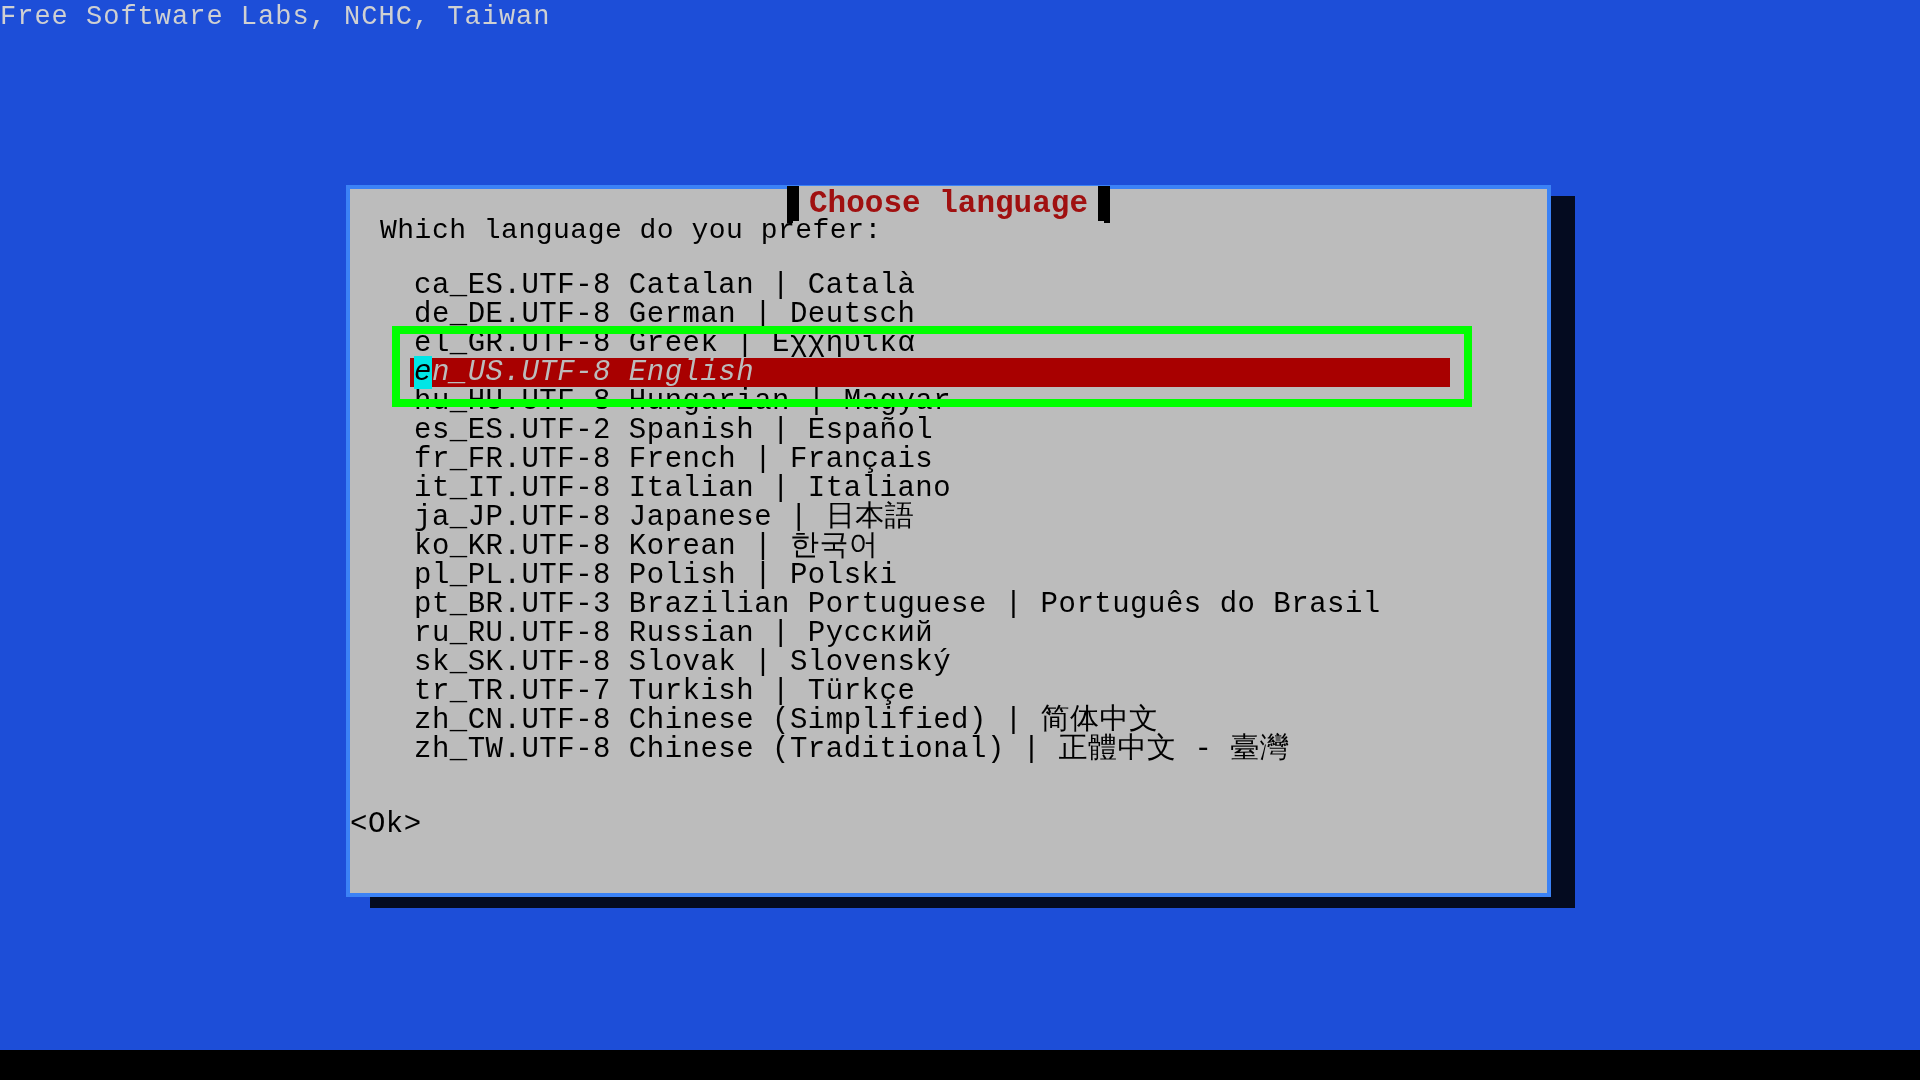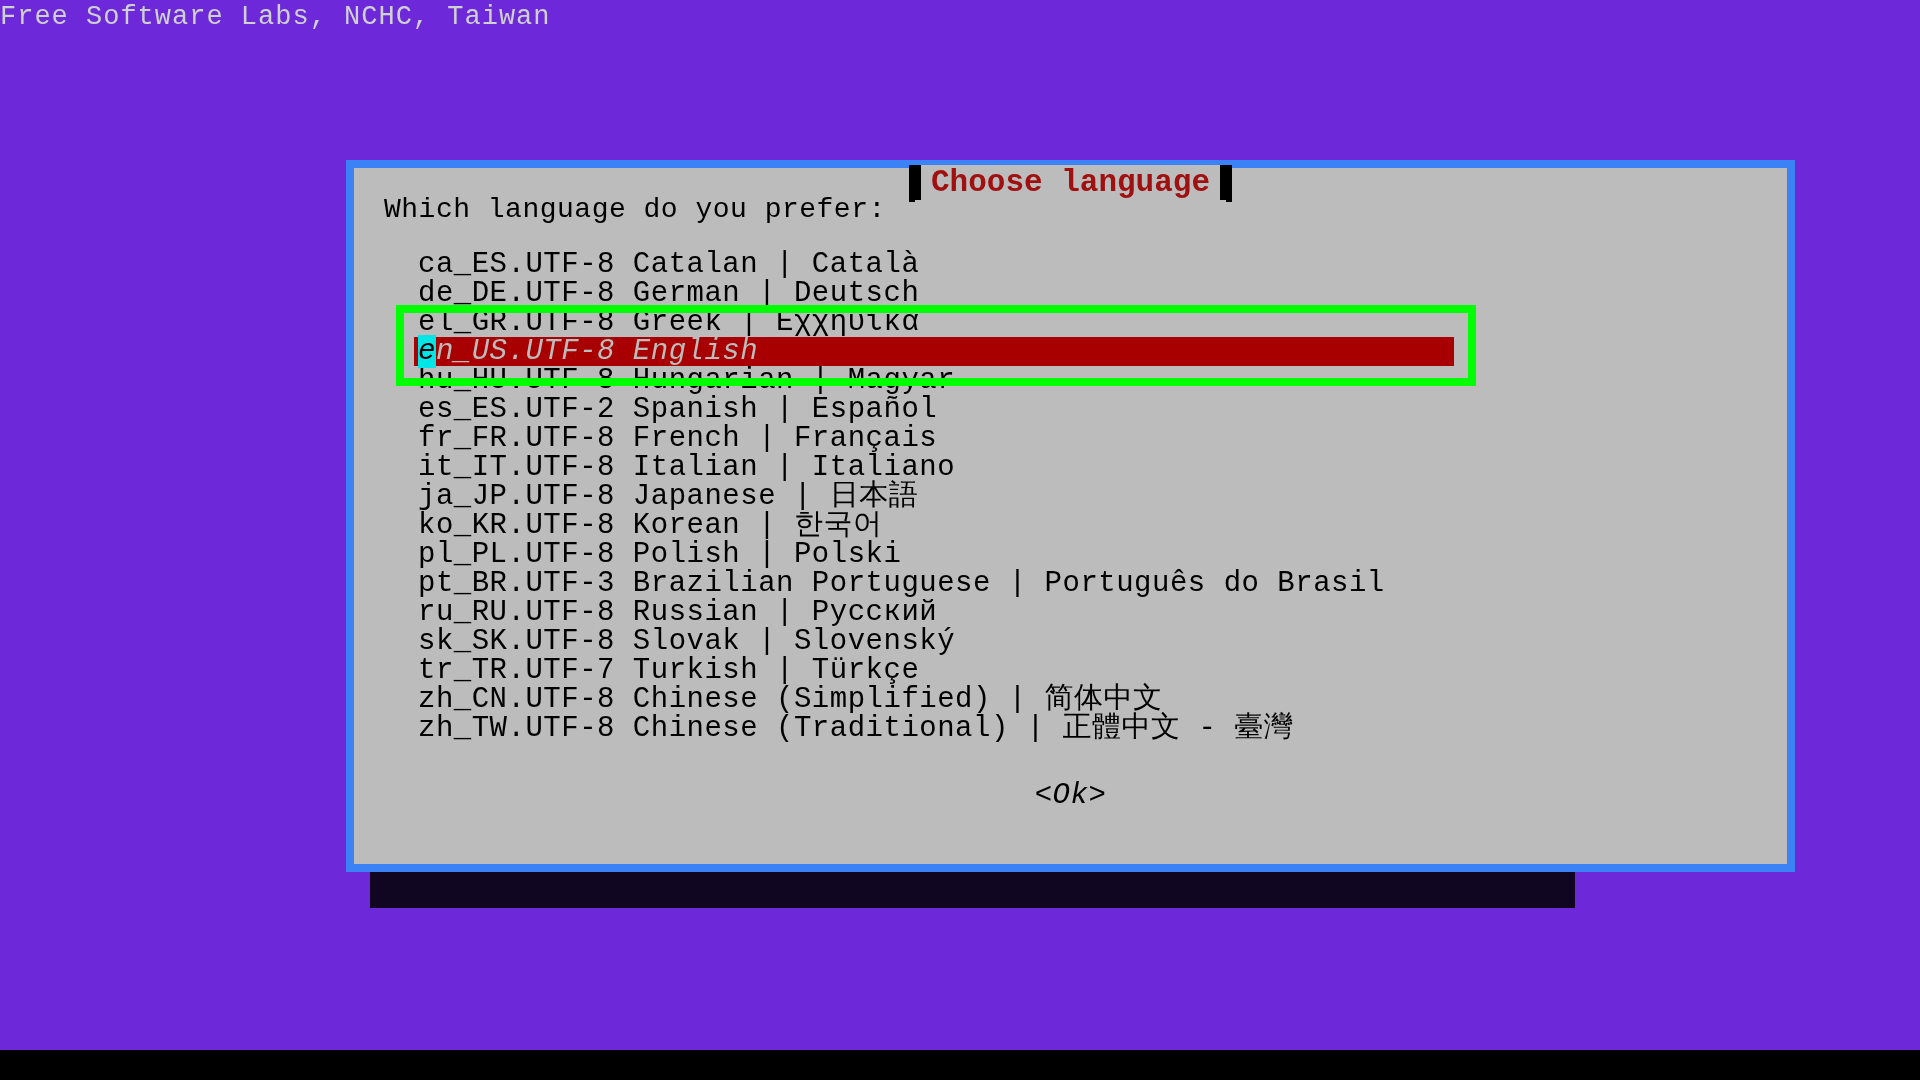--- a/index.html
+++ b/index.html
@@ -10,21 +10,21 @@
     overflow: hidden;
     background: #000;
     font-family: "Courier New", Courier, monospace;
   }
   .screen {
     position: absolute;
     left: 0;
     top: 0;
     width: 1920px;
     height: 1050px;
-    background: #6d28d9;
+    background: #1d4ed8;
   }
   .header-text {
     position: absolute;
     left: 0px;
     top: 2px;
     color: #cfd0d2;
     font-size: 27px;
     letter-spacing: 1px;
     white-space: pre;
   }
@@ -33,25 +33,25 @@
     position: absolute;
     left: 370px;
     top: 196px;
     width: 1205px;
     height: 712px;
     background: rgba(0,0,0,0.85);
   }
   .dialog {
     position: absolute;
     left: 346px;
-    top: 160px;
-    width: 1449px;
+    top: 185px;
+    width: 1205px;
     height: 712px;
     background: #bcbcbc;
-    border: 8px solid #3b82f6;
+    border: 4px solid #3b82f6;
     box-sizing: border-box;
   }
 
   .dialog-title-wrap {
     position: absolute;
     top: -3px;
     left: 0;
     width: 100%;
     text-align: center;
     pointer-events: none;
@@ -124,26 +124,25 @@
     position: absolute;
     border: 8px solid #00ff00;
     box-sizing: border-box;
     pointer-events: none;
   }
 
   .ok-button {
     position: absolute;
     left: 0;
     width: 100%;
-    text-align: center;
+    text-align: left;
     bottom: 52px;
     color: #000;
     font-size: 29px;
     letter-spacing: 0.5px;
-    font-style: italic;
   }
 </style>
 </head>
 <body>
 
 <div class="screen">
   <div class="header-text">Free Software Labs, NCHC, Taiwan</div>
 
   <div class="dialog-shadow"></div>
 

